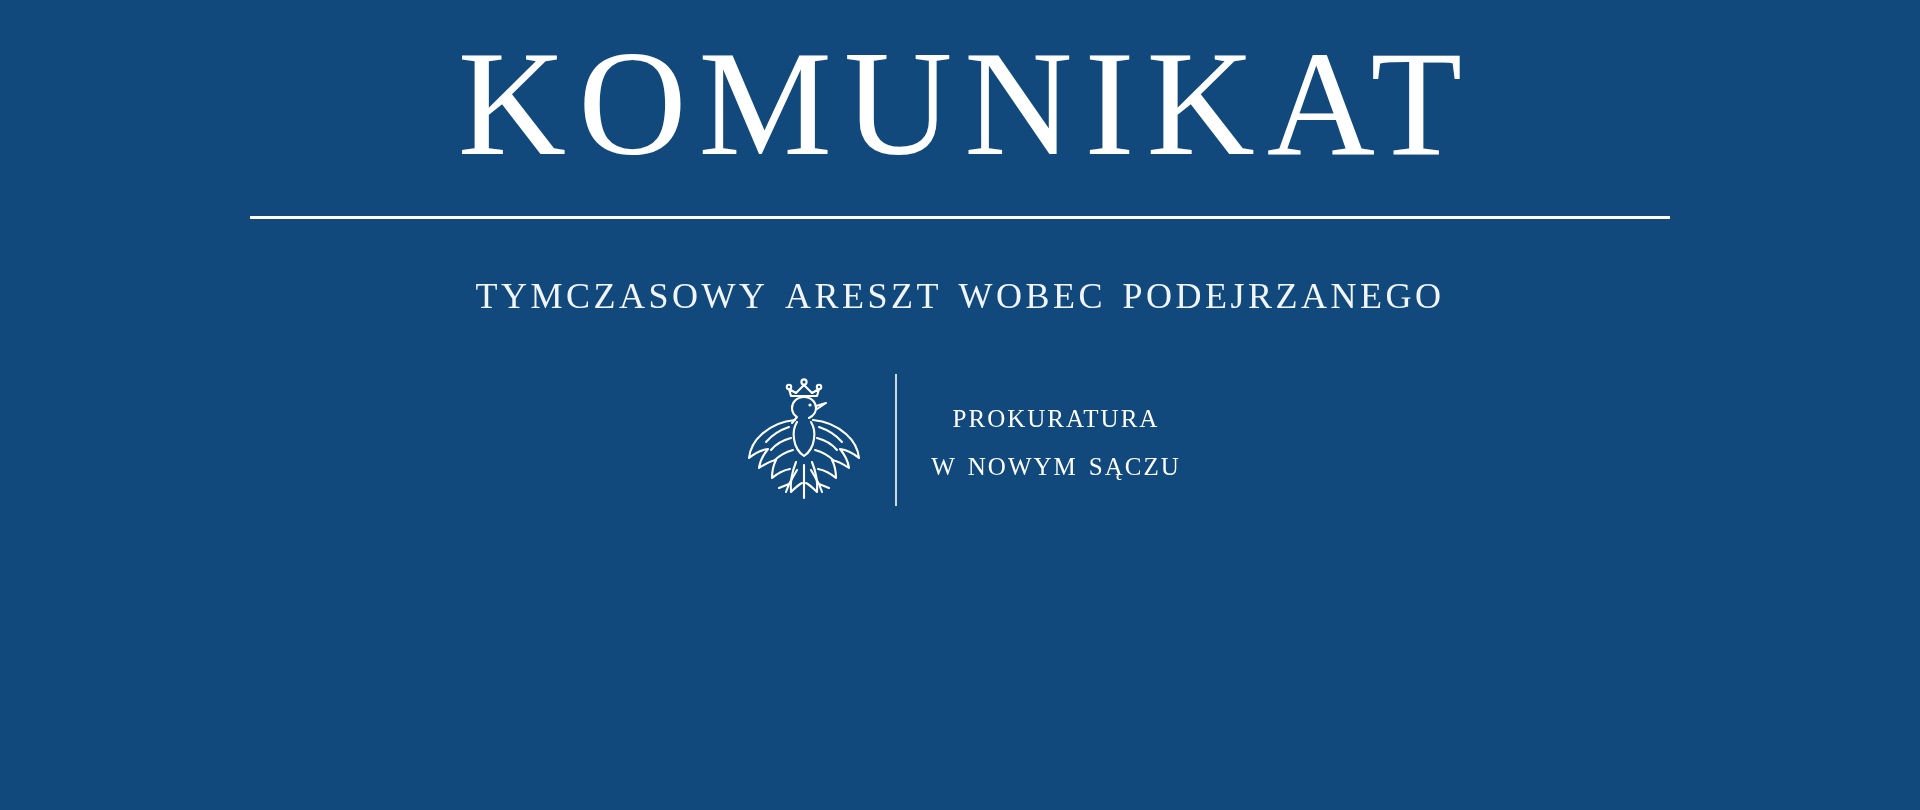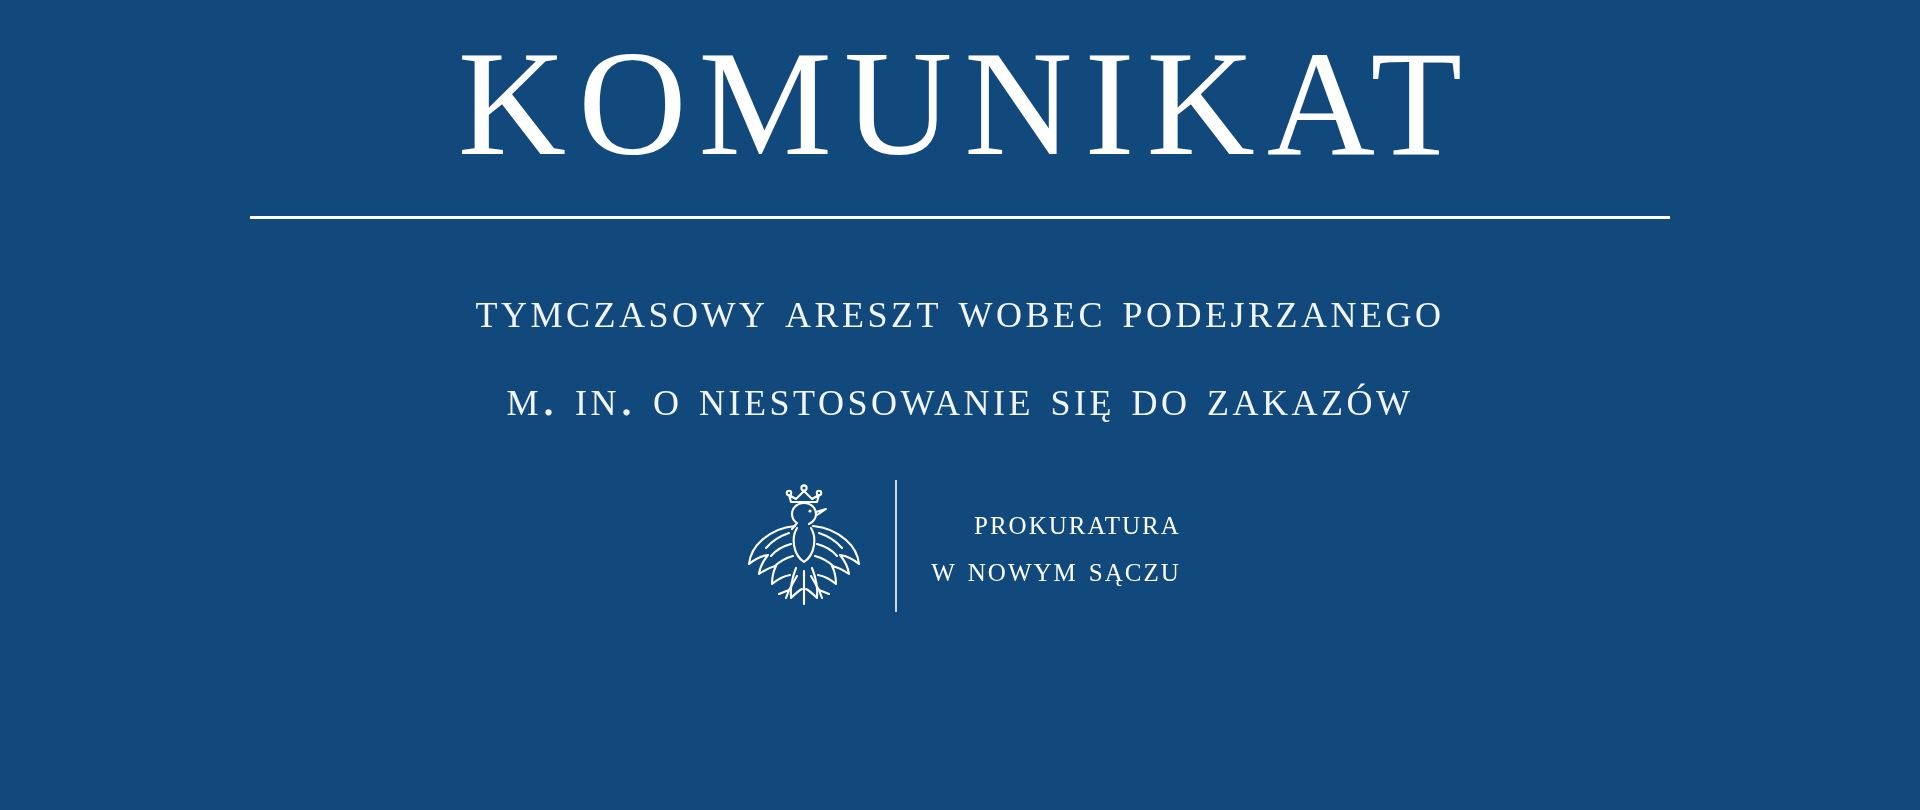--- a/index.html
+++ b/index.html
@@ -50,21 +50,20 @@
     line-height: 1.32;
     letter-spacing: 3.5px;
     text-align: center;
     margin: 38px 0 0 0;
     max-width: 1440px;
     font-variant: small-caps;
     text-transform: lowercase;
   }
   .subtitle .ln {
     display: block;
-    margin-top: 19px;
   }
   .footer {
     margin-top: 44px;
     display: flex;
     flex-direction: row;
     align-items: center;
     justify-content: center;
     gap: 0;
   }
   .crest {
@@ -79,38 +78,37 @@
     margin: 0 34px 0 26px;
   }
   .org {
     color: #ffffff;
     font-family: "Liberation Serif", serif;
     font-size: 36px;
     line-height: 1.32;
     letter-spacing: 2px;
     font-variant: small-caps;
     text-transform: lowercase;
-    text-align: right;
+    text-align: center;
   }
   .org .ln {
     display: block;
   }
 </style>
 </head>
 <body>
 
 <div class="banner">
 
   <h1 class="headline">Komunikat</h1>
 
   <div class="rule"></div>
 
   <div class="subtitle">
     <span class="ln">Tymczasowy areszt wobec podejrzanego</span>
-    <span class="ln">m. in. o niestosowanie się do zakazów</span>
   </div>
 
   <div class="footer">
 
     <span class="crest">
       <svg class="crest" viewBox="0 0 130 140" xmlns="http://www.w3.org/2000/svg" fill="none" stroke="#ffffff" stroke-width="2.1" stroke-linejoin="round" stroke-linecap="round">
 
         <path d="M52 26 h26 M52 26 l-2 -7 l7 4 l8 -8 l8 8 l7 -4 l-2 7"></path>
         <circle cx="50" cy="17" r="2.2"></circle>
         <circle cx="65" cy="12" r="2.6"></circle>

